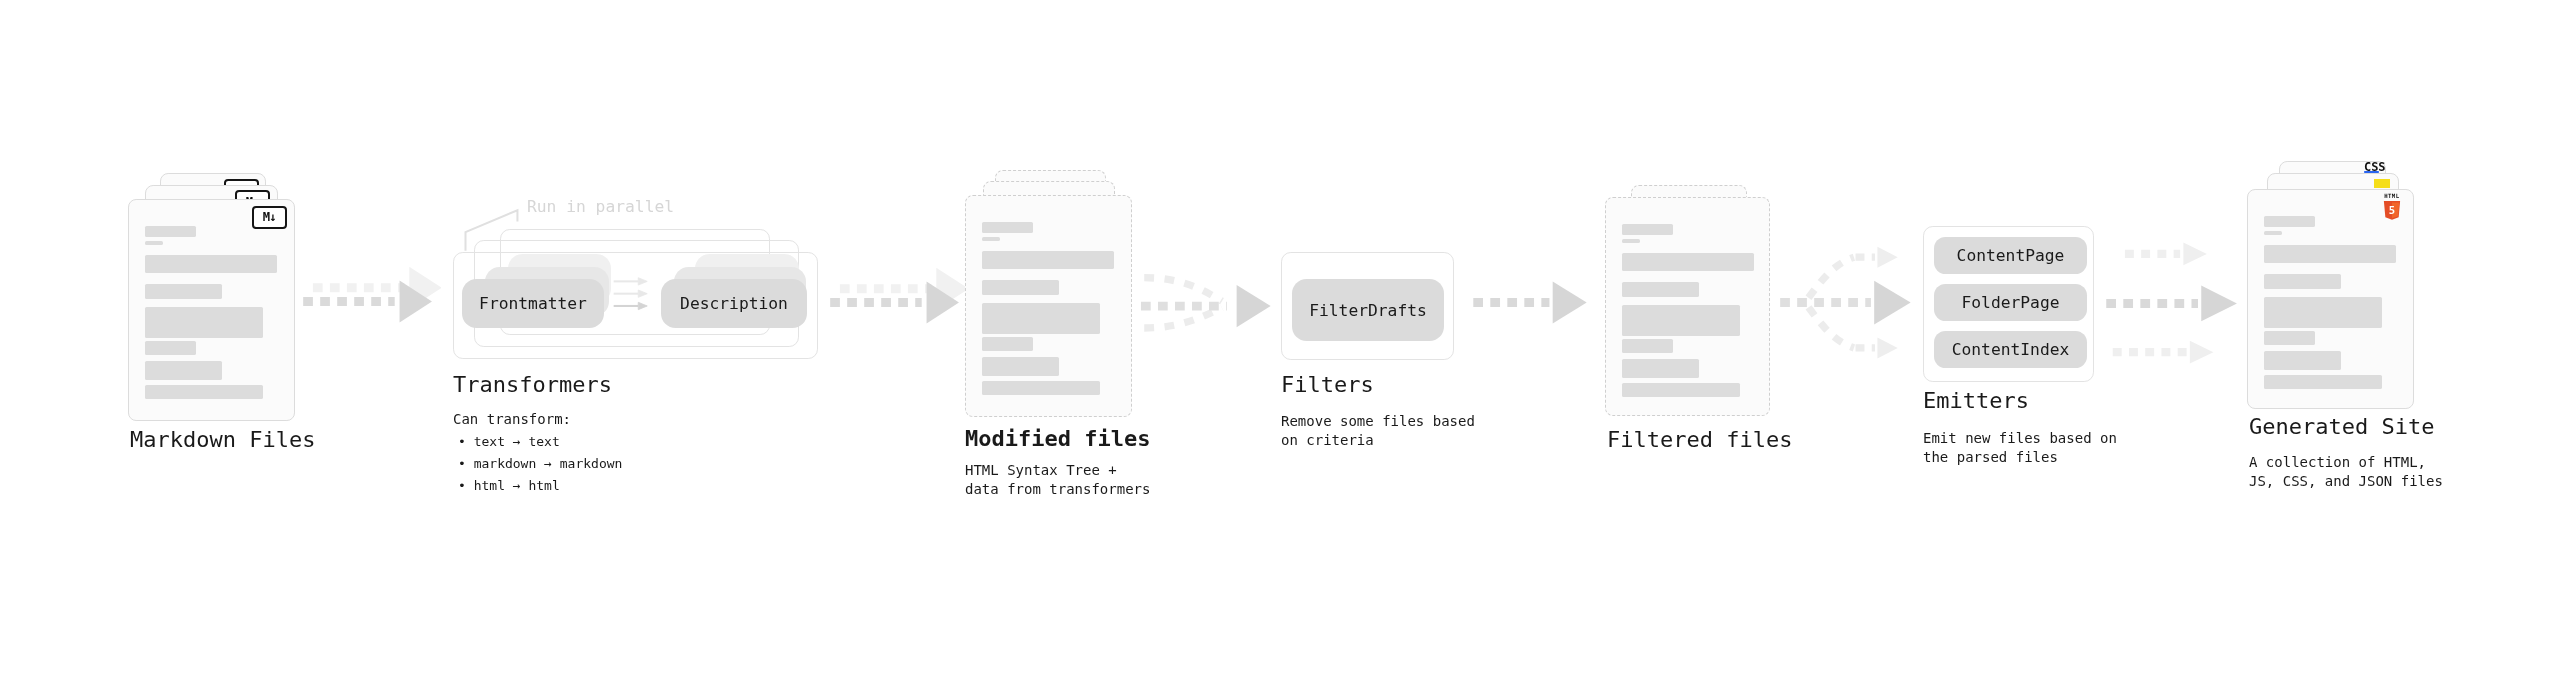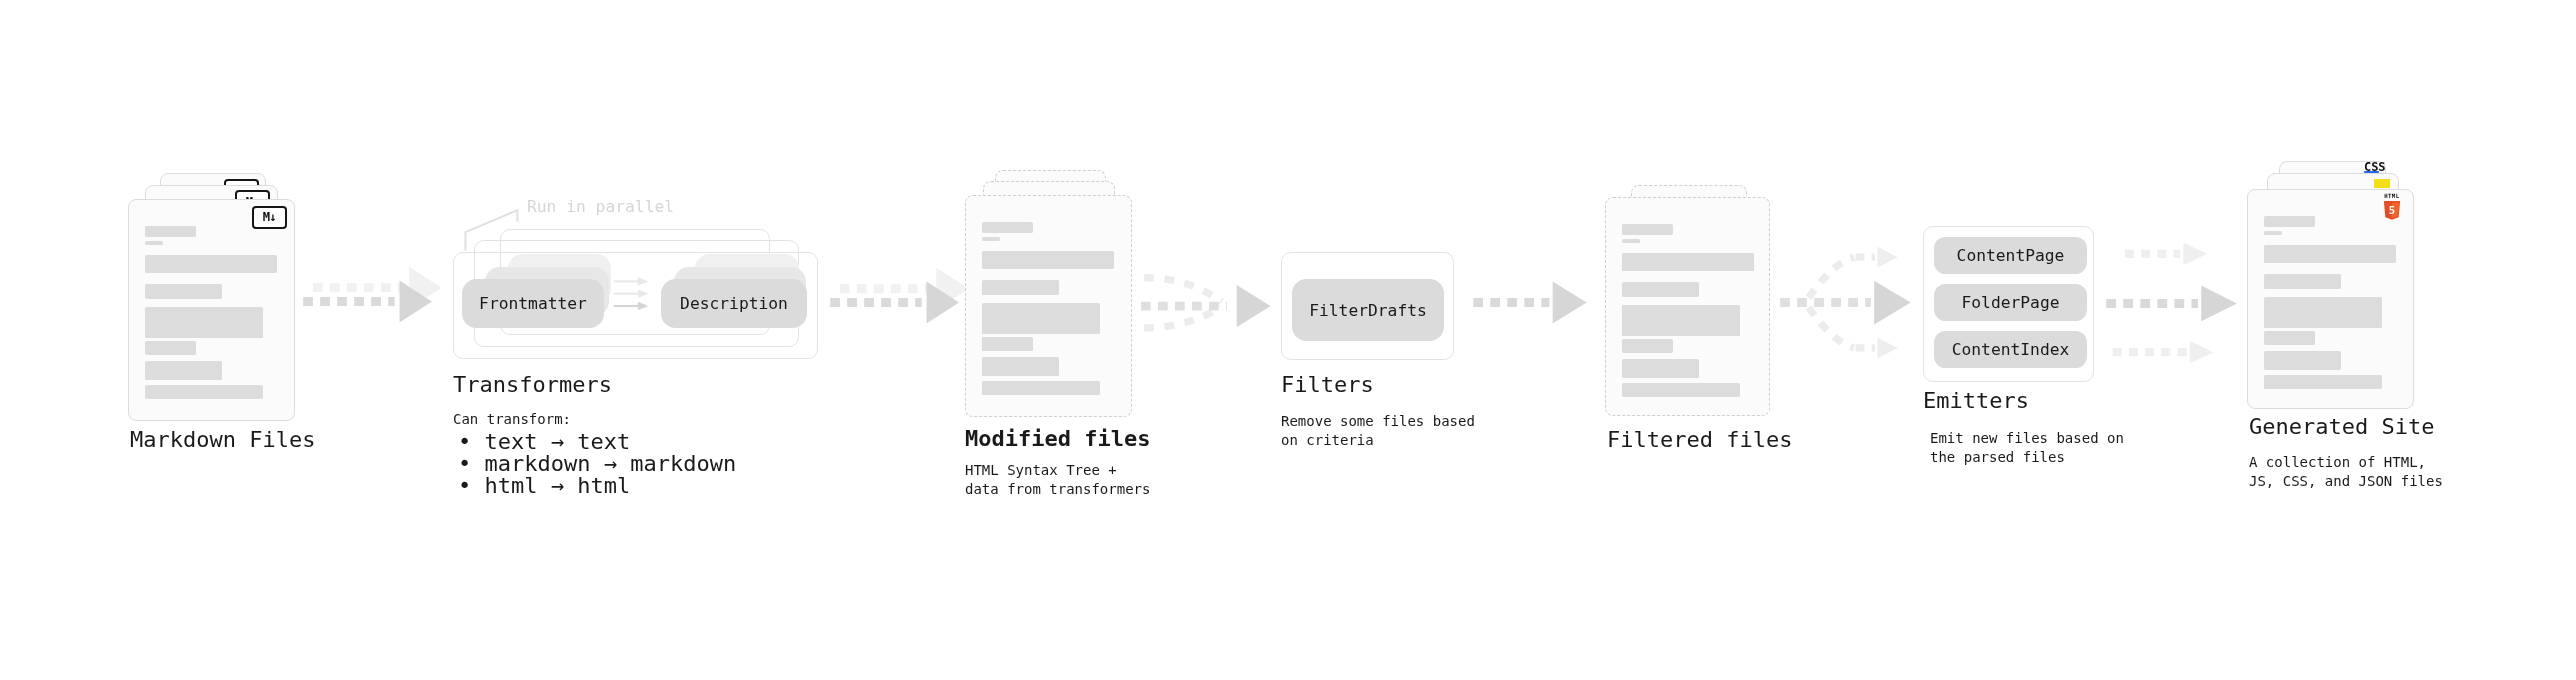--- a/index.html
+++ b/index.html
@@ -29,21 +29,21 @@
     display:flex; align-items:center; justify-content:center;
     font-size:16.3px; color:#1a1a1a; box-sizing:border-box; white-space:nowrap;
   }
   .pill.ghost1 { background:#e7e7e7; }
   .pill.ghost2 { background:#f0f0f0; }
   .pill.small { border-radius:11.4px; }
 
   
   .label { position:absolute; font-size:22px; line-height:28px; white-space:nowrap; }
   .note { position:absolute; font-size:14px; line-height:19px; white-space:pre-line; }
-  .bullets { position:absolute; font-size:22px; line-height:22px; white-space:nowrap; }
+  .bullets { position:absolute; font-size:13px; line-height:22px; white-space:nowrap; }
   .annotation { position:absolute; font-size:16.3px; color:#d6d6d6; white-space:nowrap; }
 
   
   .md-icon {
     position:absolute; right:7.3px; top:5.7px; width:31px; height:19.5px;
     border:2px solid #151515; border-radius:4.1px; background:#ffffff;
     display:flex; align-items:center; justify-content:center;
     font-size:12.2px; font-weight:bold; letter-spacing:-0.8px; color:#111;
   }
 
@@ -222,21 +222,21 @@
     <line x1="5" y1="92" x2="117" y2="92" stroke="#dfdfdf" stroke-width="11" stroke-dasharray="12 9"></line>
     <polygon points="121,65 121,119 166,92" fill="#d6d6d6"></polygon>
   </svg>
 
   <div>
     <div class="box" style="left:1923px; top:226px; width:171px; height:156px;"></div>
     <div class="pill small" style="left:1934px; top:237px; width:153px; height:37px;">ContentPage</div>
     <div class="pill small" style="left:1934px; top:284px; width:153px; height:37px;">FolderPage</div>
     <div class="pill small" style="left:1934px; top:331px; width:153px; height:37px;">ContentIndex</div>
     <div class="label" style="left:1923px; top:387px;">Emitters</div>
-    <div class="note" style="left:1923px; top:429px;margin-left:7px;">Emit new files based on
+    <div class="note" style="left:1923px; top:429px;">Emit new files based on
 the parsed files</div>
   </div>
 
   <svg class="abs" style="left:2103px; top:232px;" width="138" height="138" viewBox="0 0 170 170">
     <line x1="27" y1="27" x2="95" y2="27" stroke="#efefef" stroke-width="10" stroke-dasharray="11 9"></line>
     <polygon points="99,13 99,41 128,27" fill="#efefef"></polygon>
     <line x1="4" y1="88" x2="117" y2="88" stroke="#d9d9d9" stroke-width="11" stroke-dasharray="12 9"></line>
     <polygon points="121,66 121,110 165,88" fill="#d6d6d6"></polygon>
     <line x1="12" y1="148" x2="103" y2="148" stroke="#efefef" stroke-width="10" stroke-dasharray="11 9"></line>
     <polygon points="107,134 107,162 136,148" fill="#efefef"></polygon>

